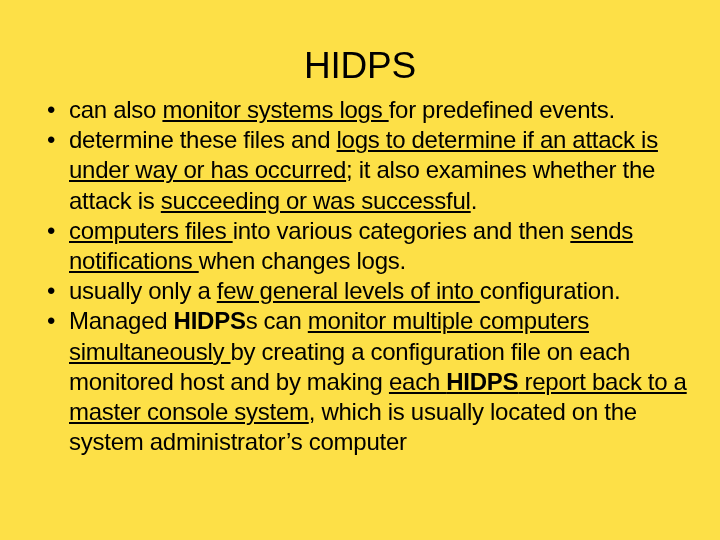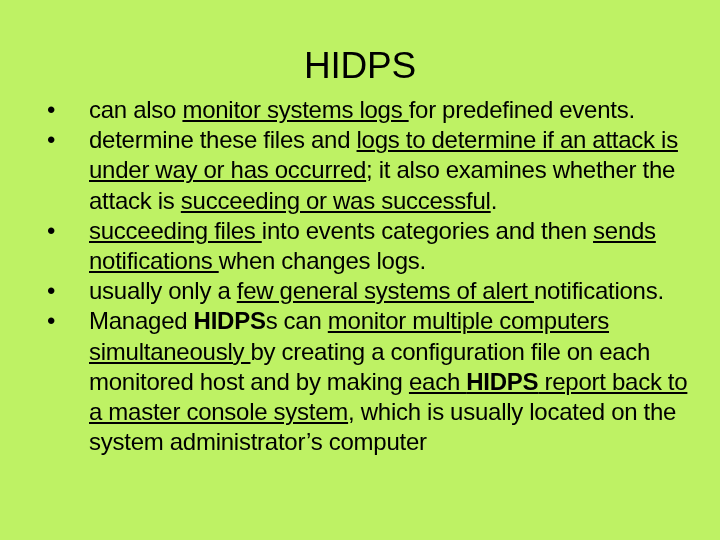--- a/index.html
+++ b/index.html
@@ -11,21 +11,21 @@
     height: 540px;
     background: #ffffff;
     font-family: "Liberation Sans", "DejaVu Sans", sans-serif;
     color: #000000;
     overflow: hidden;
   }
   .slide {
     position: relative;
     width: 720px;
     height: 540px;
-    background: #bef264;
+    background: #fde047;
     box-sizing: border-box;
   }
   .slide-title {
     position: absolute;
     top: 44px;
     left: 0;
     width: 720px;
     text-align: center;
     font-size: 37px;
     line-height: 44px;
@@ -59,21 +59,20 @@
   .bullet-item .bullet-mark {
     position: absolute;
     left: 21px;
     top: 0;
     font-size: 24px;
     line-height: 30.2px;
     color: #000000;
   }
   .bullet-item .bullet-text {
     display: block;
-    margin-left: 20px;
   }
   .u {
     text-decoration: underline;
     text-decoration-thickness: 2px;
     text-underline-offset: 2px;
   }
   .b {
     font-weight: 700;
   }
 </style>
@@ -91,26 +90,26 @@
       <span class="bullet-text"><span>can also </span><span class="u">monitor systems logs </span><span>for predefined events.</span></span>
     </div>
 
     <div class="bullet-item">
       <span class="bullet-mark">•</span>
       <span class="bullet-text"><span>determine these files and </span><span class="u">logs to determine if an attack is under way or has occurred</span><span>; it also examines whether the attack is </span><span class="u">succeeding or was successful</span><span>.</span></span>
     </div>
 
     <div class="bullet-item">
       <span class="bullet-mark">•</span>
-      <span class="bullet-text"><span class="u">succeeding files </span><span>into events categories and then </span><span class="u">sends notifications </span><span>when changes logs.</span></span>
+      <span class="bullet-text"><span class="u">computers files </span><span>into various categories and then </span><span class="u">sends notifications </span><span>when changes logs.</span></span>
     </div>
 
     <div class="bullet-item">
       <span class="bullet-mark">•</span>
-      <span class="bullet-text"><span>usually only a </span><span class="u">few general systems of alert </span><span>notifications.</span></span>
+      <span class="bullet-text"><span>usually only a </span><span class="u">few general levels of into </span><span>configuration.</span></span>
     </div>
 
     <div class="bullet-item">
       <span class="bullet-mark">•</span>
       <span class="bullet-text"><span>Managed </span><span class="b">HIDPS</span><span>s can </span><span class="u">monitor multiple computers simultaneously </span><span>by creating a configuration file on each monitored host and by making </span><span class="u">each </span><span class="u b">HIDPS</span><span class="u"> report back to a master console system</span><span>, which is usually located on the system administrator’s computer</span></span>
     </div>
 
   </div>
 </div>
 

